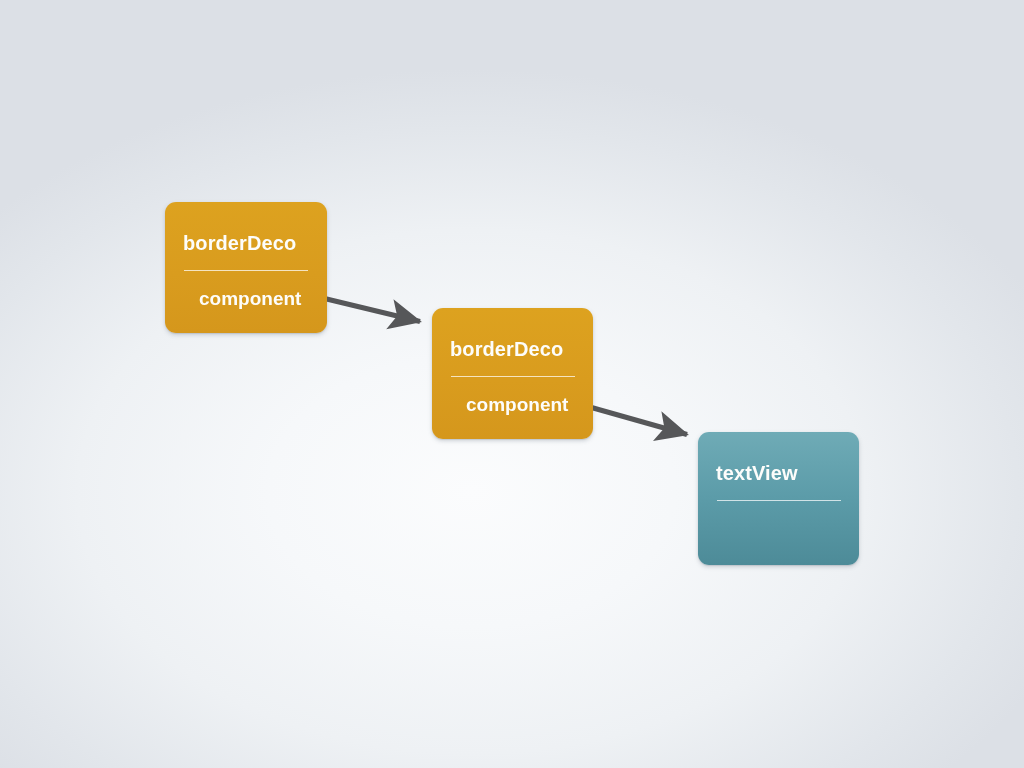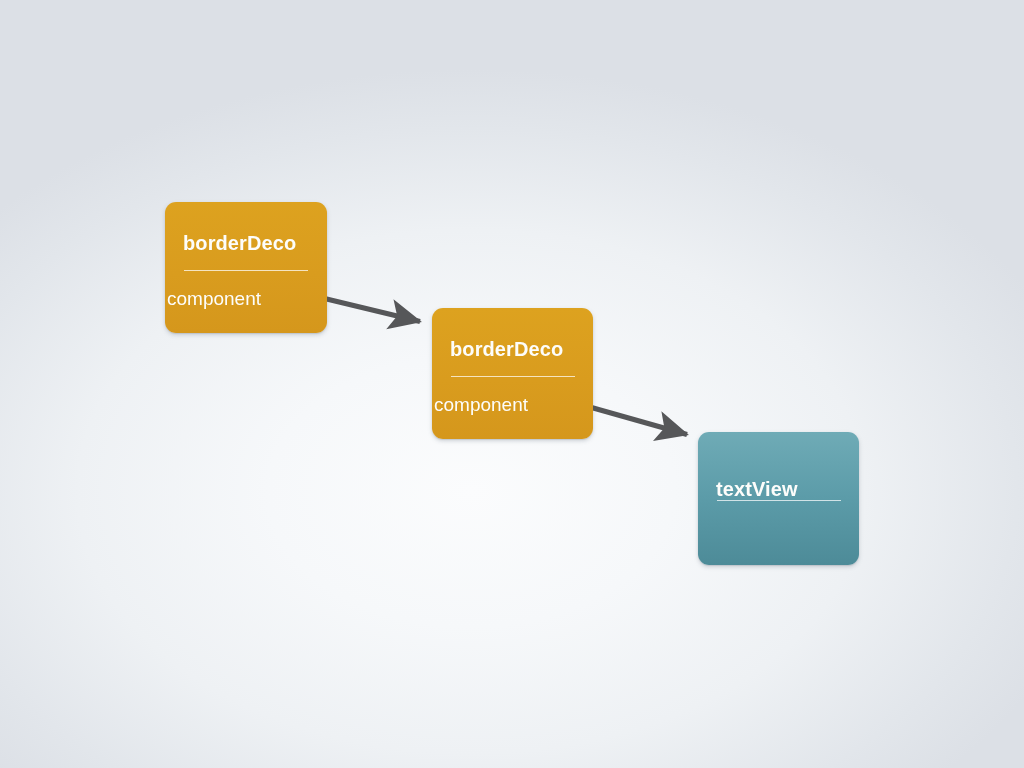--- a/index.html
+++ b/index.html
@@ -67,24 +67,24 @@
     position: absolute;
     left: 19px;
     height: 1px;
     border: 0;
     margin: 0;
     background: rgba(255, 255, 255, 0.72);
   }
   .node-field {
     color: #fdfdfb;
     font-size: 19px;
-    font-weight: 400;
+    font-weight: 700;
     line-height: 1;
     position: absolute;
-    left: 2px;
+    left: 34px;
   }
 
   
   #node-borderDeco {
     left: 165px;
     top: 202px;
     width: 162px;
     height: 131px;
   }
   #node-borderDeco .node-title { top: 31px; }
@@ -102,21 +102,21 @@
   #node-scrollDeco .node-divider { top: 68px; width: 124px; }
   #node-scrollDeco .node-field { top: 87px; }
 
   
   #node-textView {
     left: 698px;
     top: 432px;
     width: 161px;
     height: 133px;
   }
-  #node-textView .node-title { top: 31px; margin-top: 16px; }
+  #node-textView .node-title { top: 31px; }
   #node-textView .node-divider { top: 68px; width: 124px; }
 </style>
 </head>
 <body>
 
 <div id="canvas">
 
   <svg id="edge-layer" viewBox="0 0 1024 768" width="1024" height="768" xmlns="http://www.w3.org/2000/svg">
     <defs>
       <marker id="arrowhead" markerWidth="7" markerHeight="7" refX="6.2" refY="3.5" orient="auto" markerUnits="strokeWidth">

